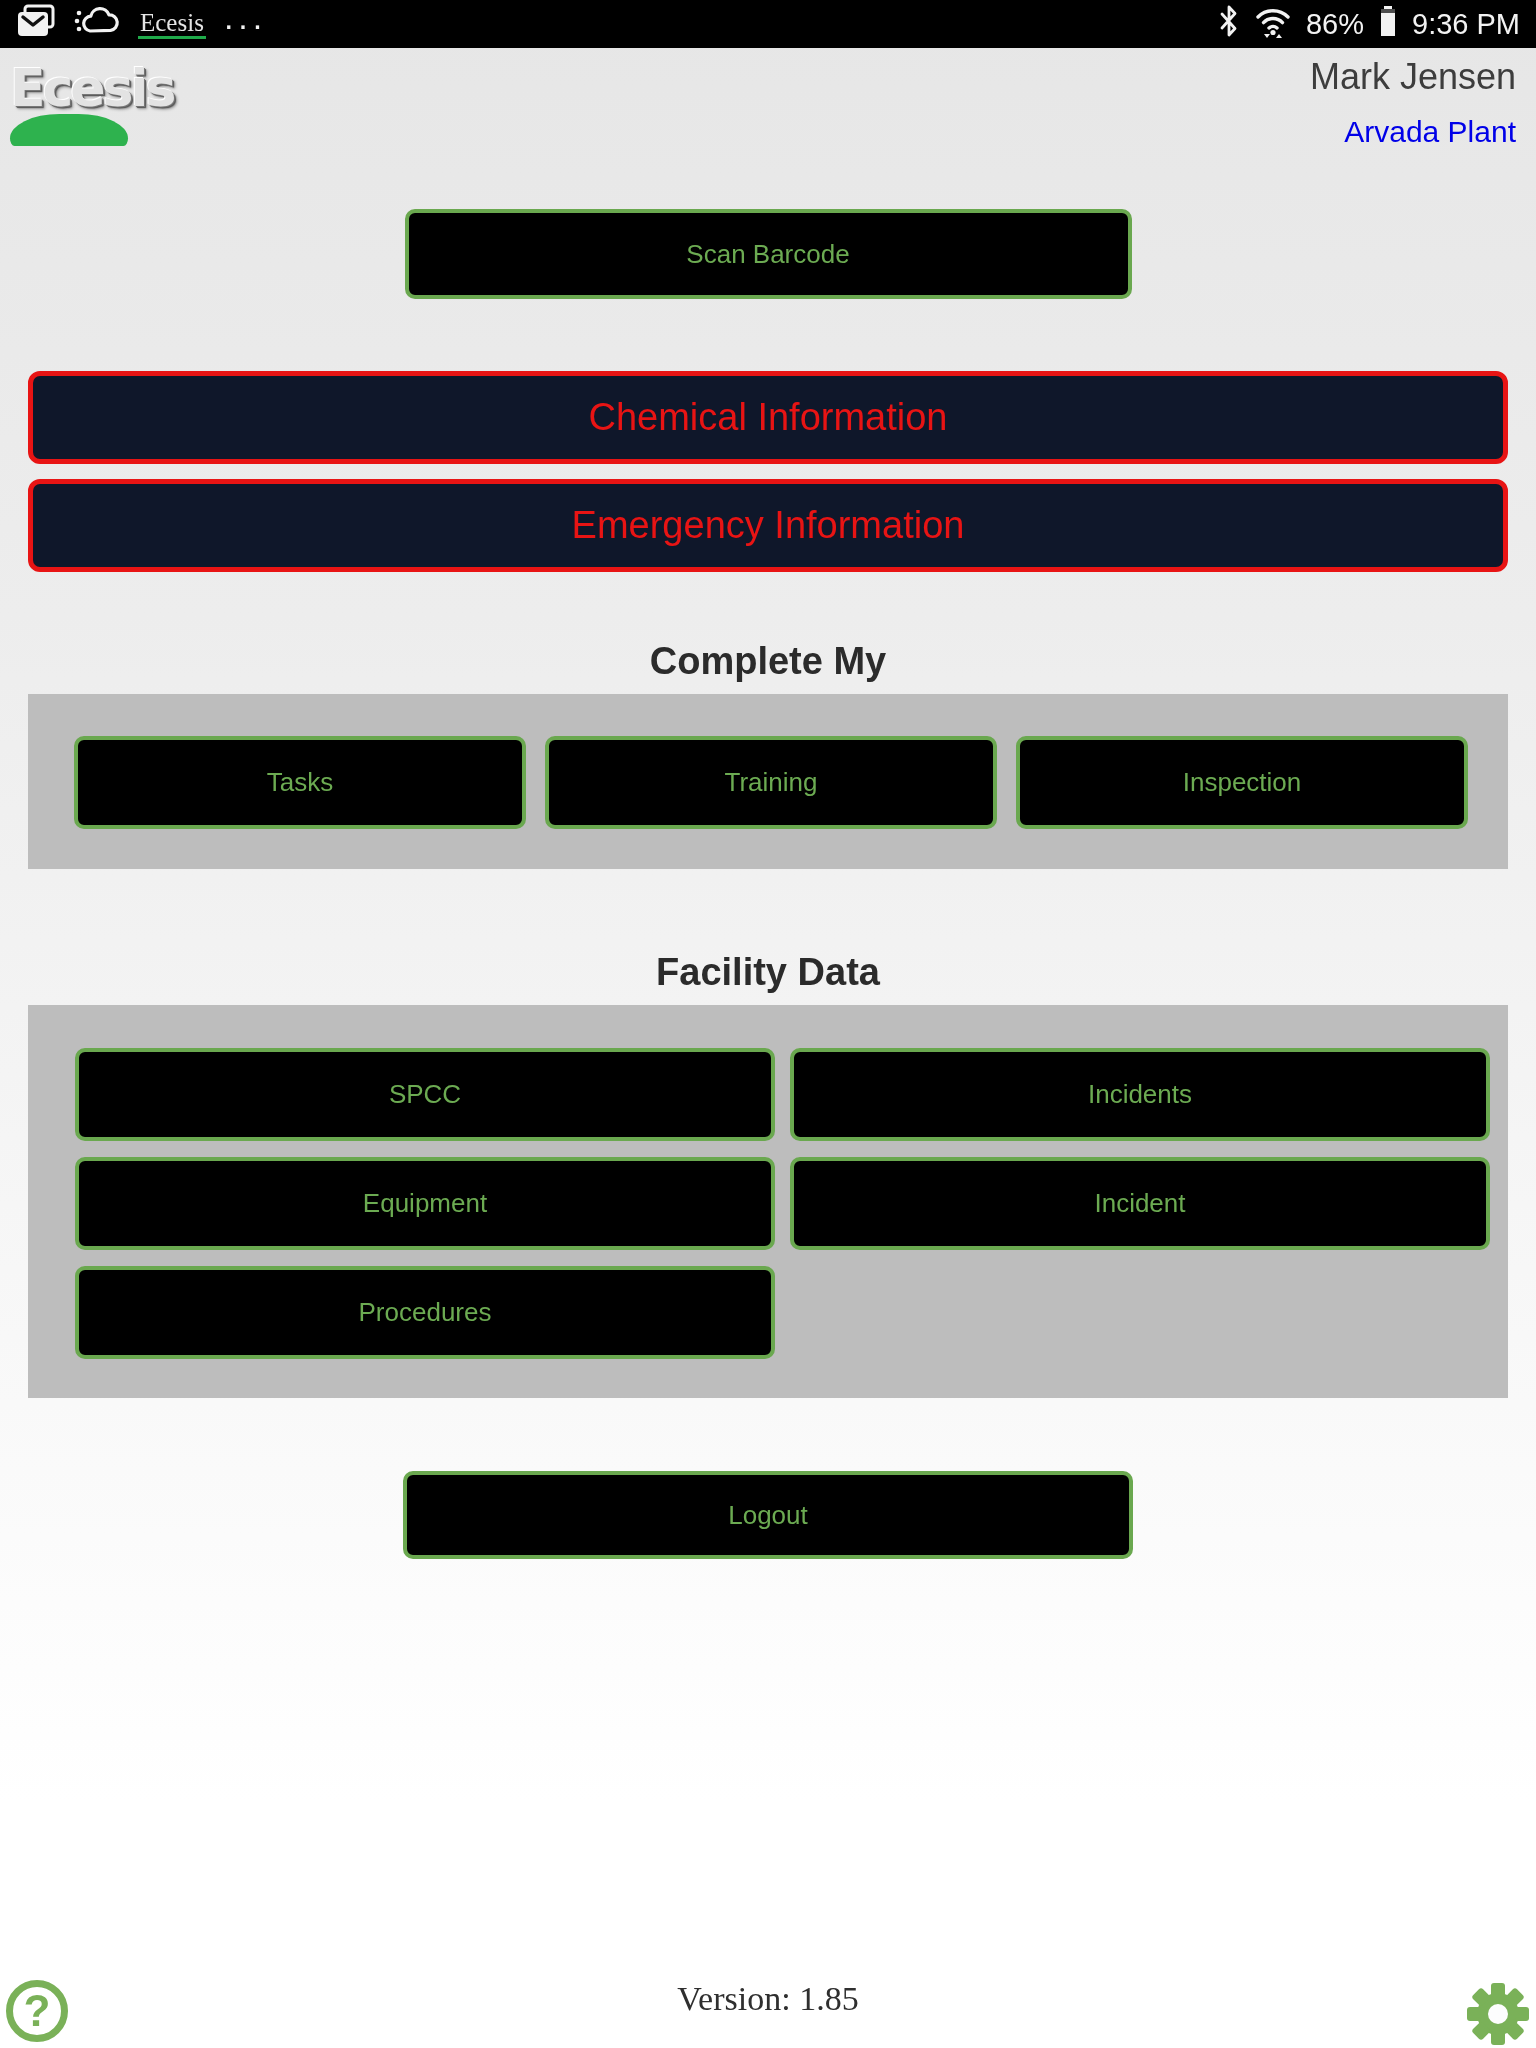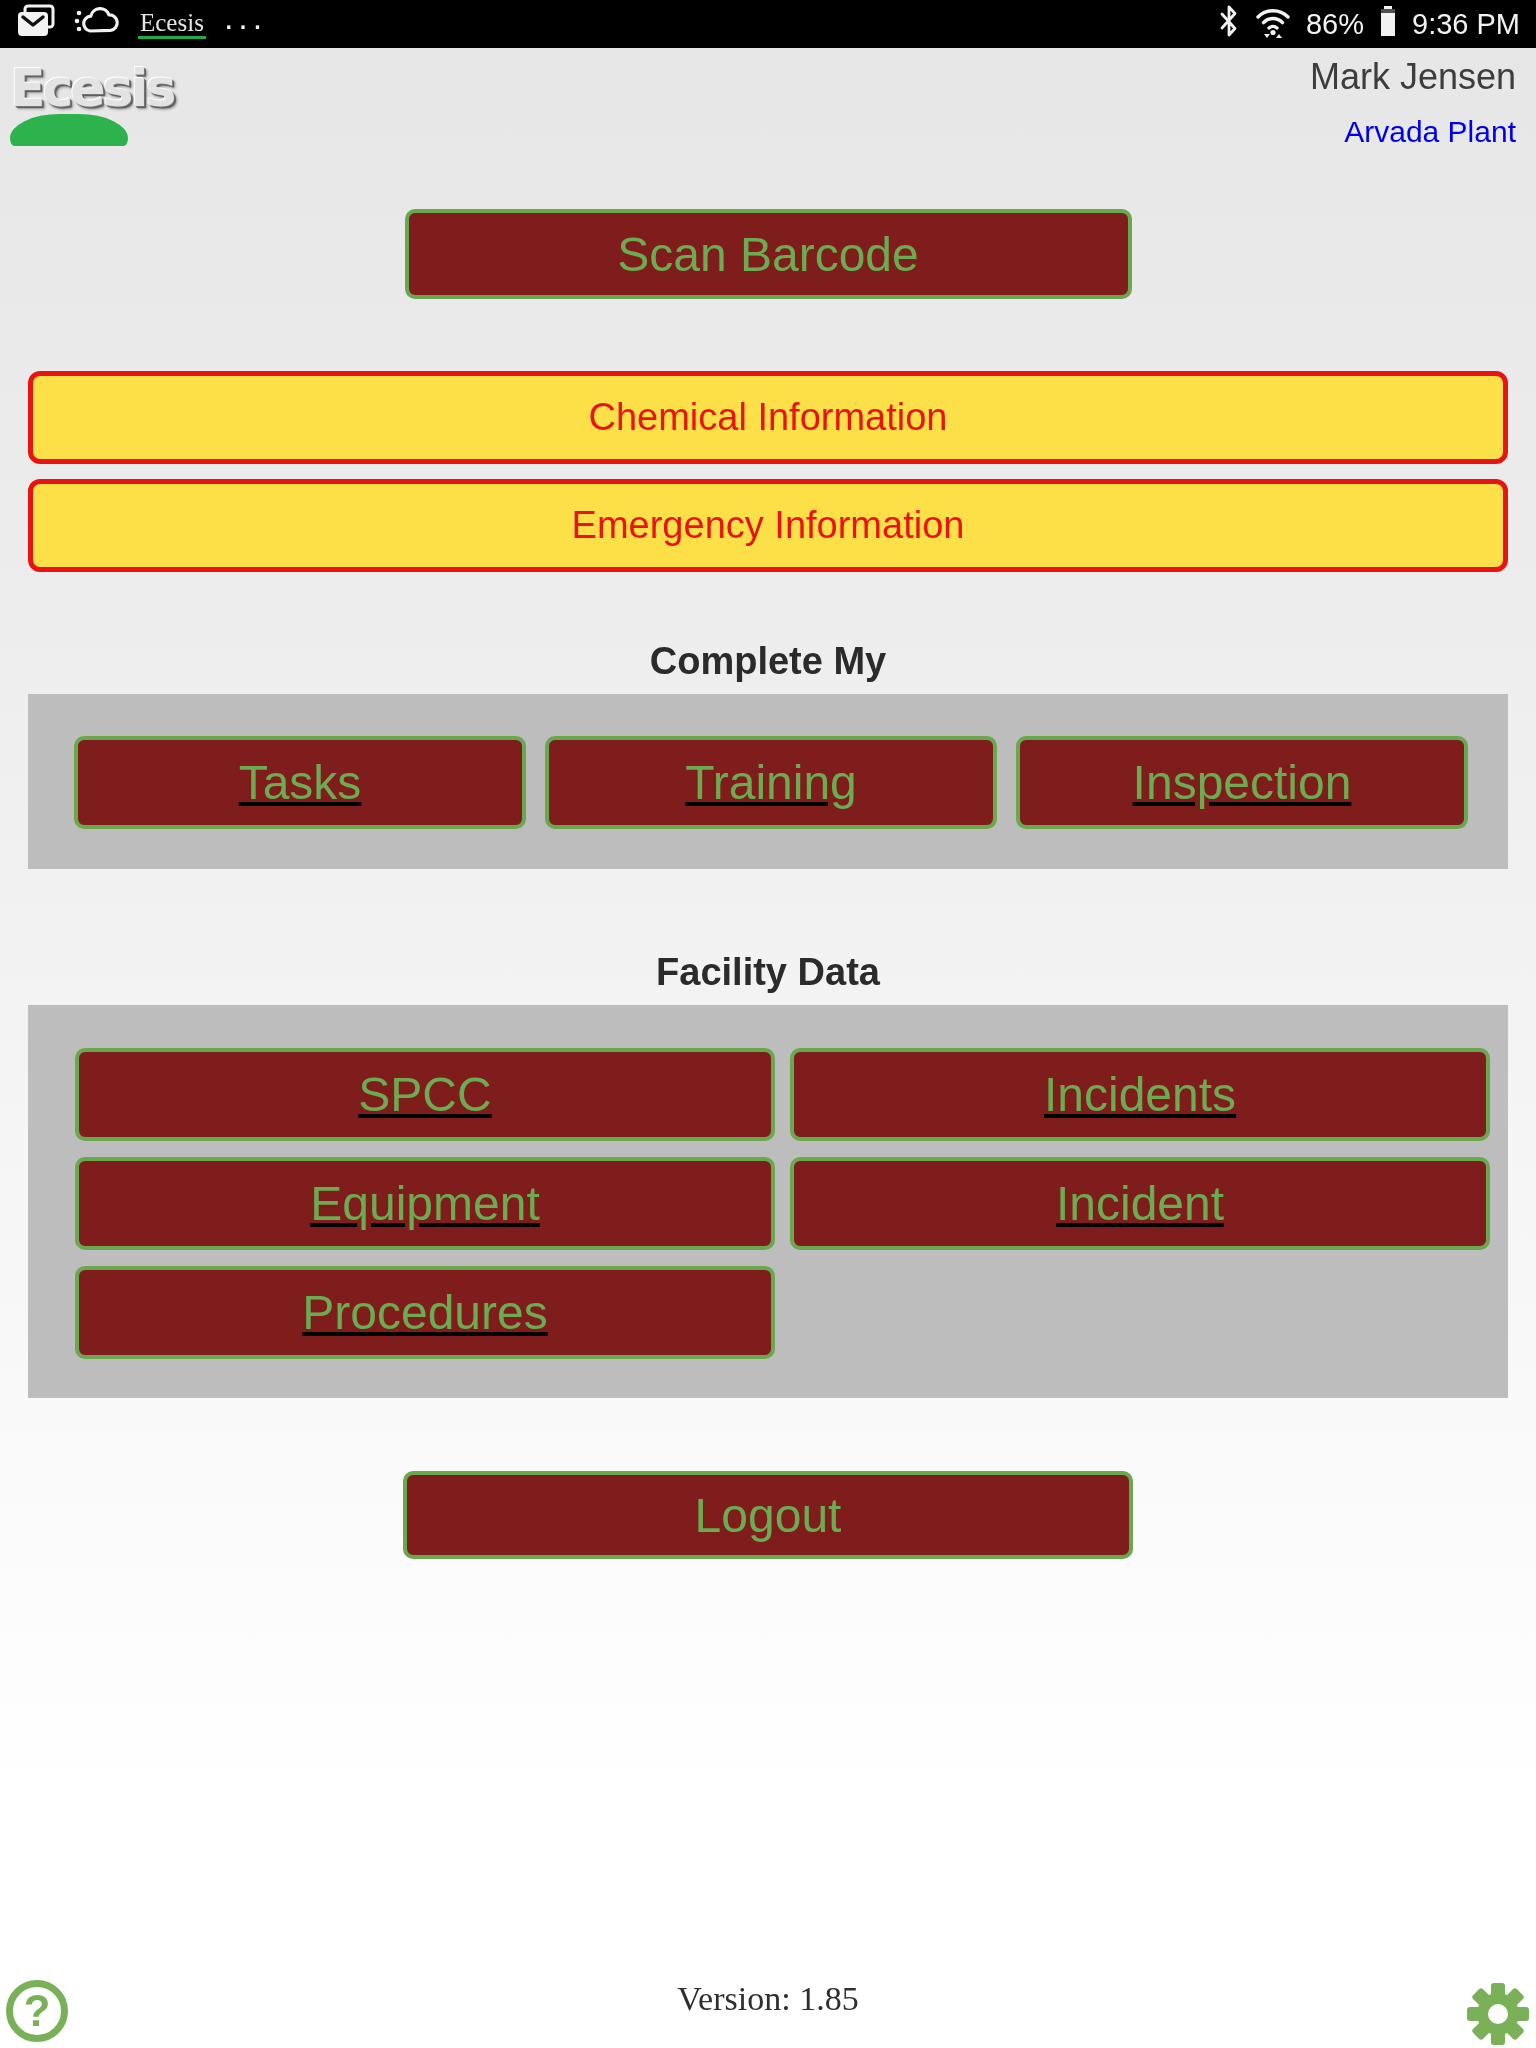--- a/index.html
+++ b/index.html
@@ -43,29 +43,29 @@
     position:absolute;left:2px;top:2px;
     font-family:"DejaVu Sans", sans-serif;font-weight:bold;font-size:52px;letter-spacing:-3px;
     color:#e3e3e3;
     text-shadow:-1px -1px 0 #ffffff,1px 1px 0 #777,2px 2px 1px #555,3px 3px 3px rgba(0,0,0,.35);
   }
   .user-block{position:absolute;right:20px;top:8px;text-align:right;}
   .user-name{font-size:36px;color:var(--username);line-height:1.15;}
   .facility-link{font-size:30px;color:var(--link-blue);margin-top:18px;text-decoration:none;display:inline-block;}
   
   .btn{
-    background:#7f1d1d;border:4px solid var(--green);border-radius:10px;
-    color:var(--green-text);font-size:48px;
+    background:#000000;border:4px solid var(--green);border-radius:10px;
+    color:var(--green-text);font-size:26px;
     display:flex;align-items:center;justify-content:center;cursor:pointer;
   }
   .scan{width:727px;height:90px;margin:47px auto 0;}
   
   .red-group{margin-top:72px;}
   .red-btn{
-    height:93px;margin:0 28px 15px 28px;background:#fde047;
+    height:93px;margin:0 28px 15px 28px;background:#0f172a;
     border:5px solid var(--red);border-radius:12px;color:var(--red);
     font-size:38px;display:flex;align-items:center;justify-content:center;cursor:pointer;
   }
   
   .section-title{
     font-size:38px;font-weight:bold;color:var(--heading);
     text-align:center;margin:0;line-height:44px;
   }
   #complete-title{margin-top:67px;}
   #facility-title{margin-top:81px;}

